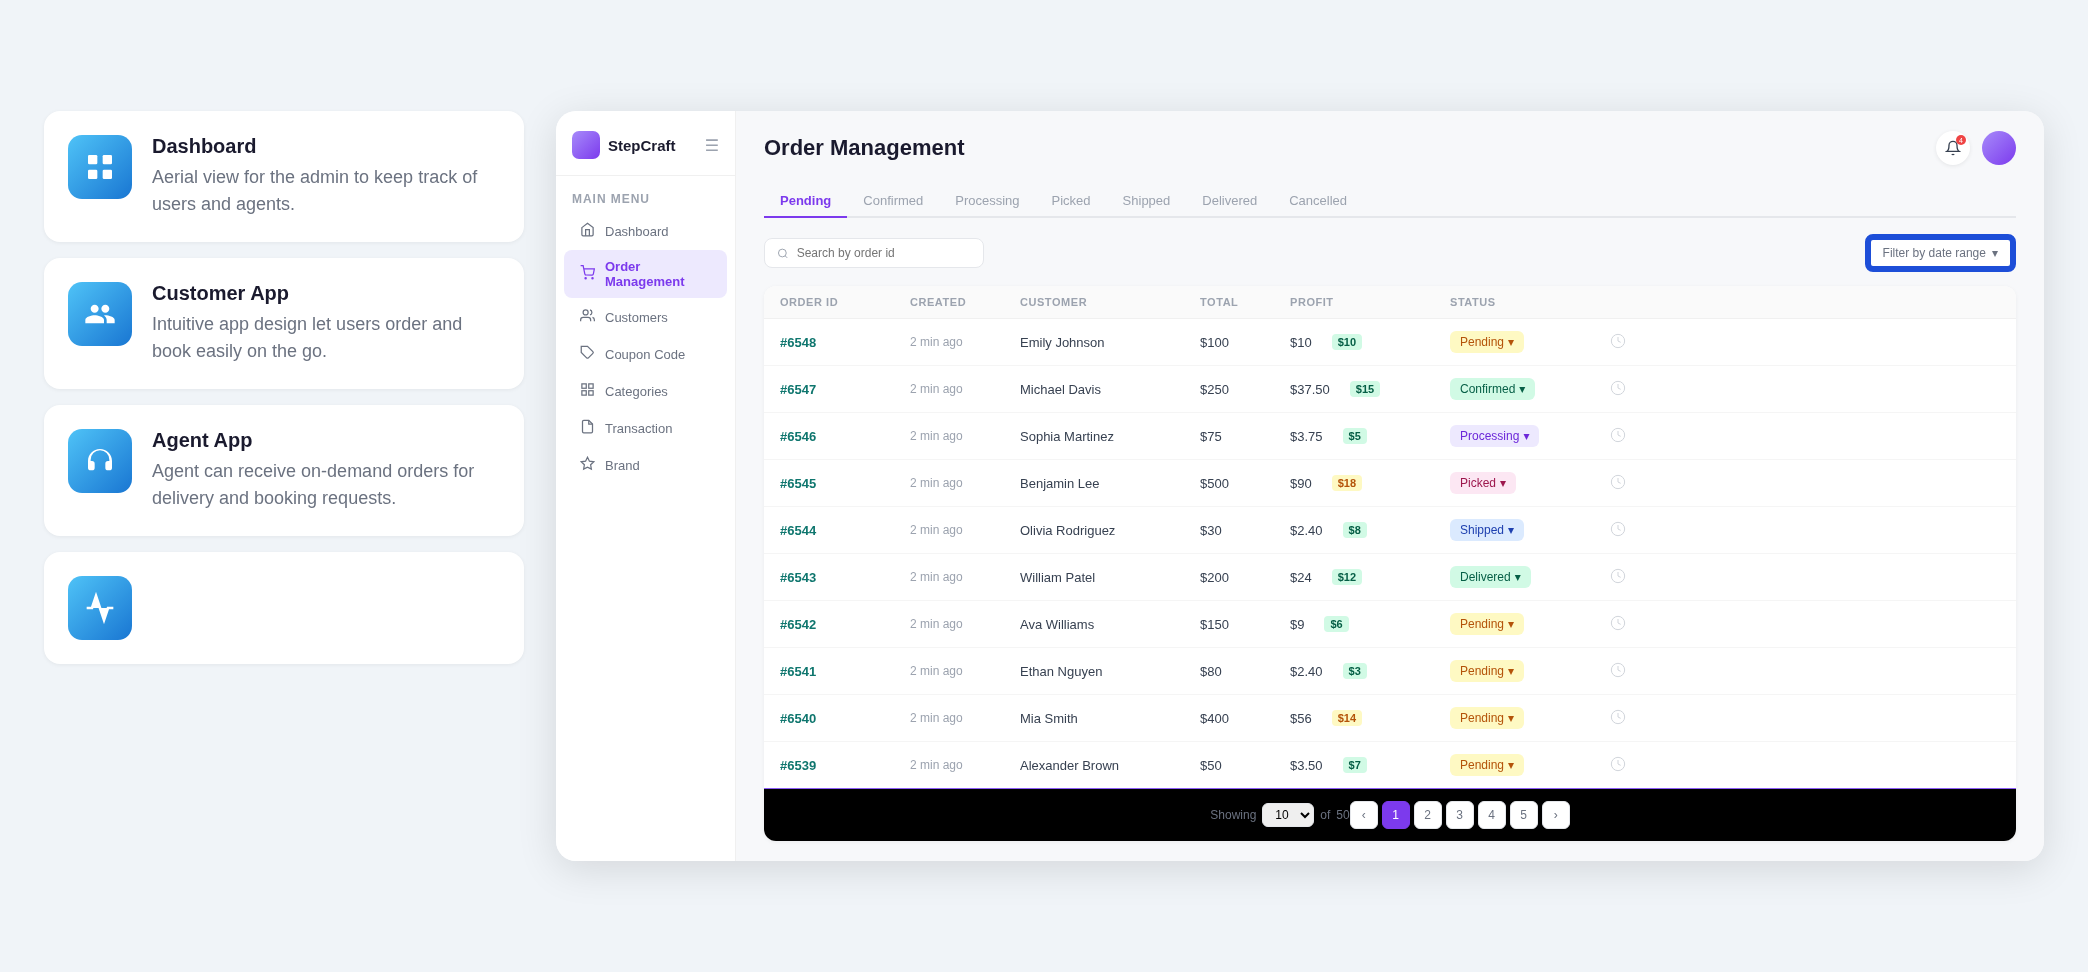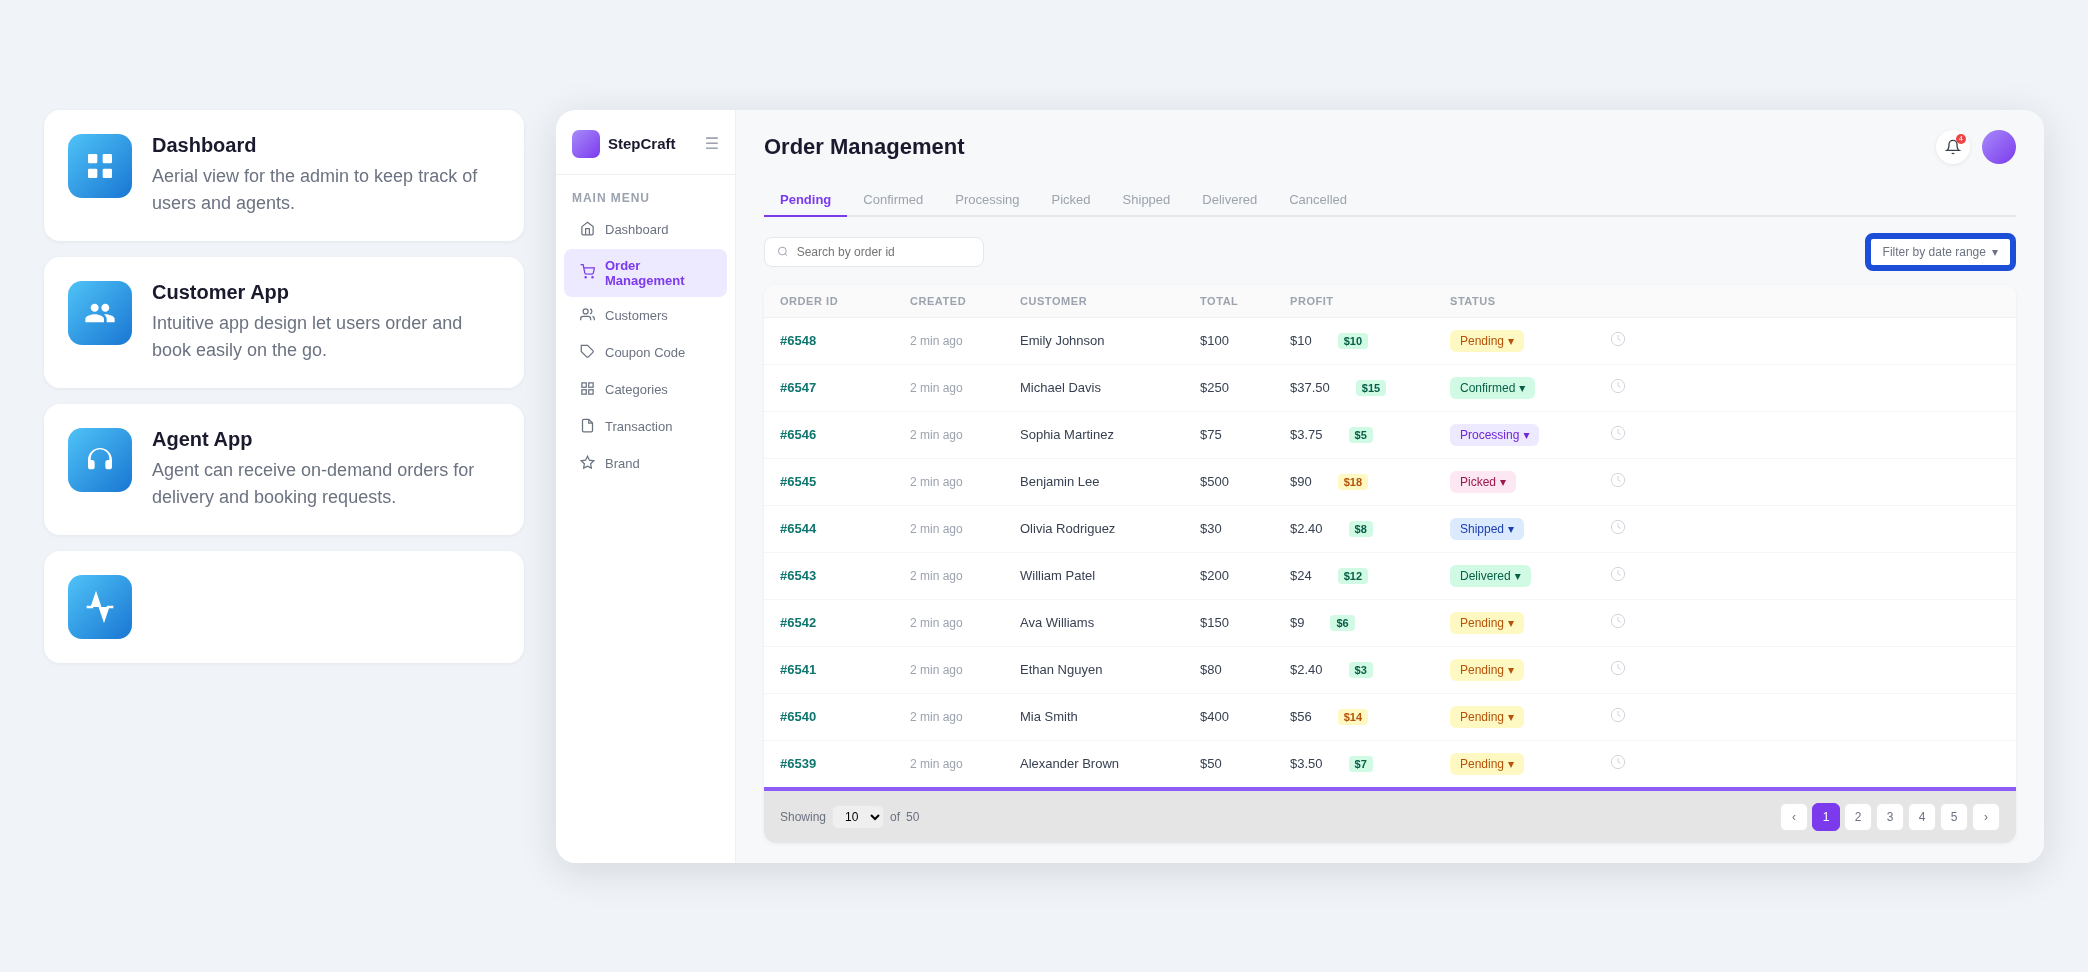--- a/index.html
+++ b/index.html
@@ -262,21 +262,21 @@
       border-bottom: 1px solid #f5f5f5;
       align-items: center;
     }
     .table-row:last-child { border-bottom: none; }
     .td { font-size: 13px; color: #374151; }
     .td.order-id { font-weight: 600; color: #0f766e; }
     .td.time { color: #9ca3af; font-size: 12px; }
     .profit-cell {
       display: flex;
       align-items: center;
-      gap: 26px;
+      gap: 20px;
     }
     .profit-badge {
       padding: 2px 6px;
       border-radius: 4px;
       font-size: 11px;
       font-weight: 600;
     }
     .status-dropdown {
       display: inline-flex;
       align-items: center;
@@ -291,24 +291,24 @@
     .status-confirmed { background: #d1fae5; color: #065f46; }
     .status-processing { background: #ede9fe; color: #6d28d9; }
     .status-picked { background: #fce7f3; color: #9d174d; }
     .status-shipped { background: #dbeafe; color: #1e40af; }
     .status-delivered { background: #d1fae5; color: #065f46; }
     .clock-icon { color: #d1d5db; cursor: pointer; }
     
     .pagination-row {
       display: flex;
       align-items: center;
-      justify-content: space-between;
+      justify-content: center;
       padding: 12px 16px;
-      background: #e5e5e5;
-      border-top: 4px solid #8b5cf6;
+      background: #000000;
+      border-top: 1px solid #8b5cf6;
     }
     .showing-text { font-size: 12px; color: #6b7280; display: flex; align-items: center; gap: 6px; }
     .per-page-select {
       border: 1px solid #e5e7eb;
       border-radius: 6px;
       padding: 3px 8px;
       font-size: 12px;
       cursor: pointer;
     }
     .page-numbers { display: flex; align-items: center; gap: 4px; }

